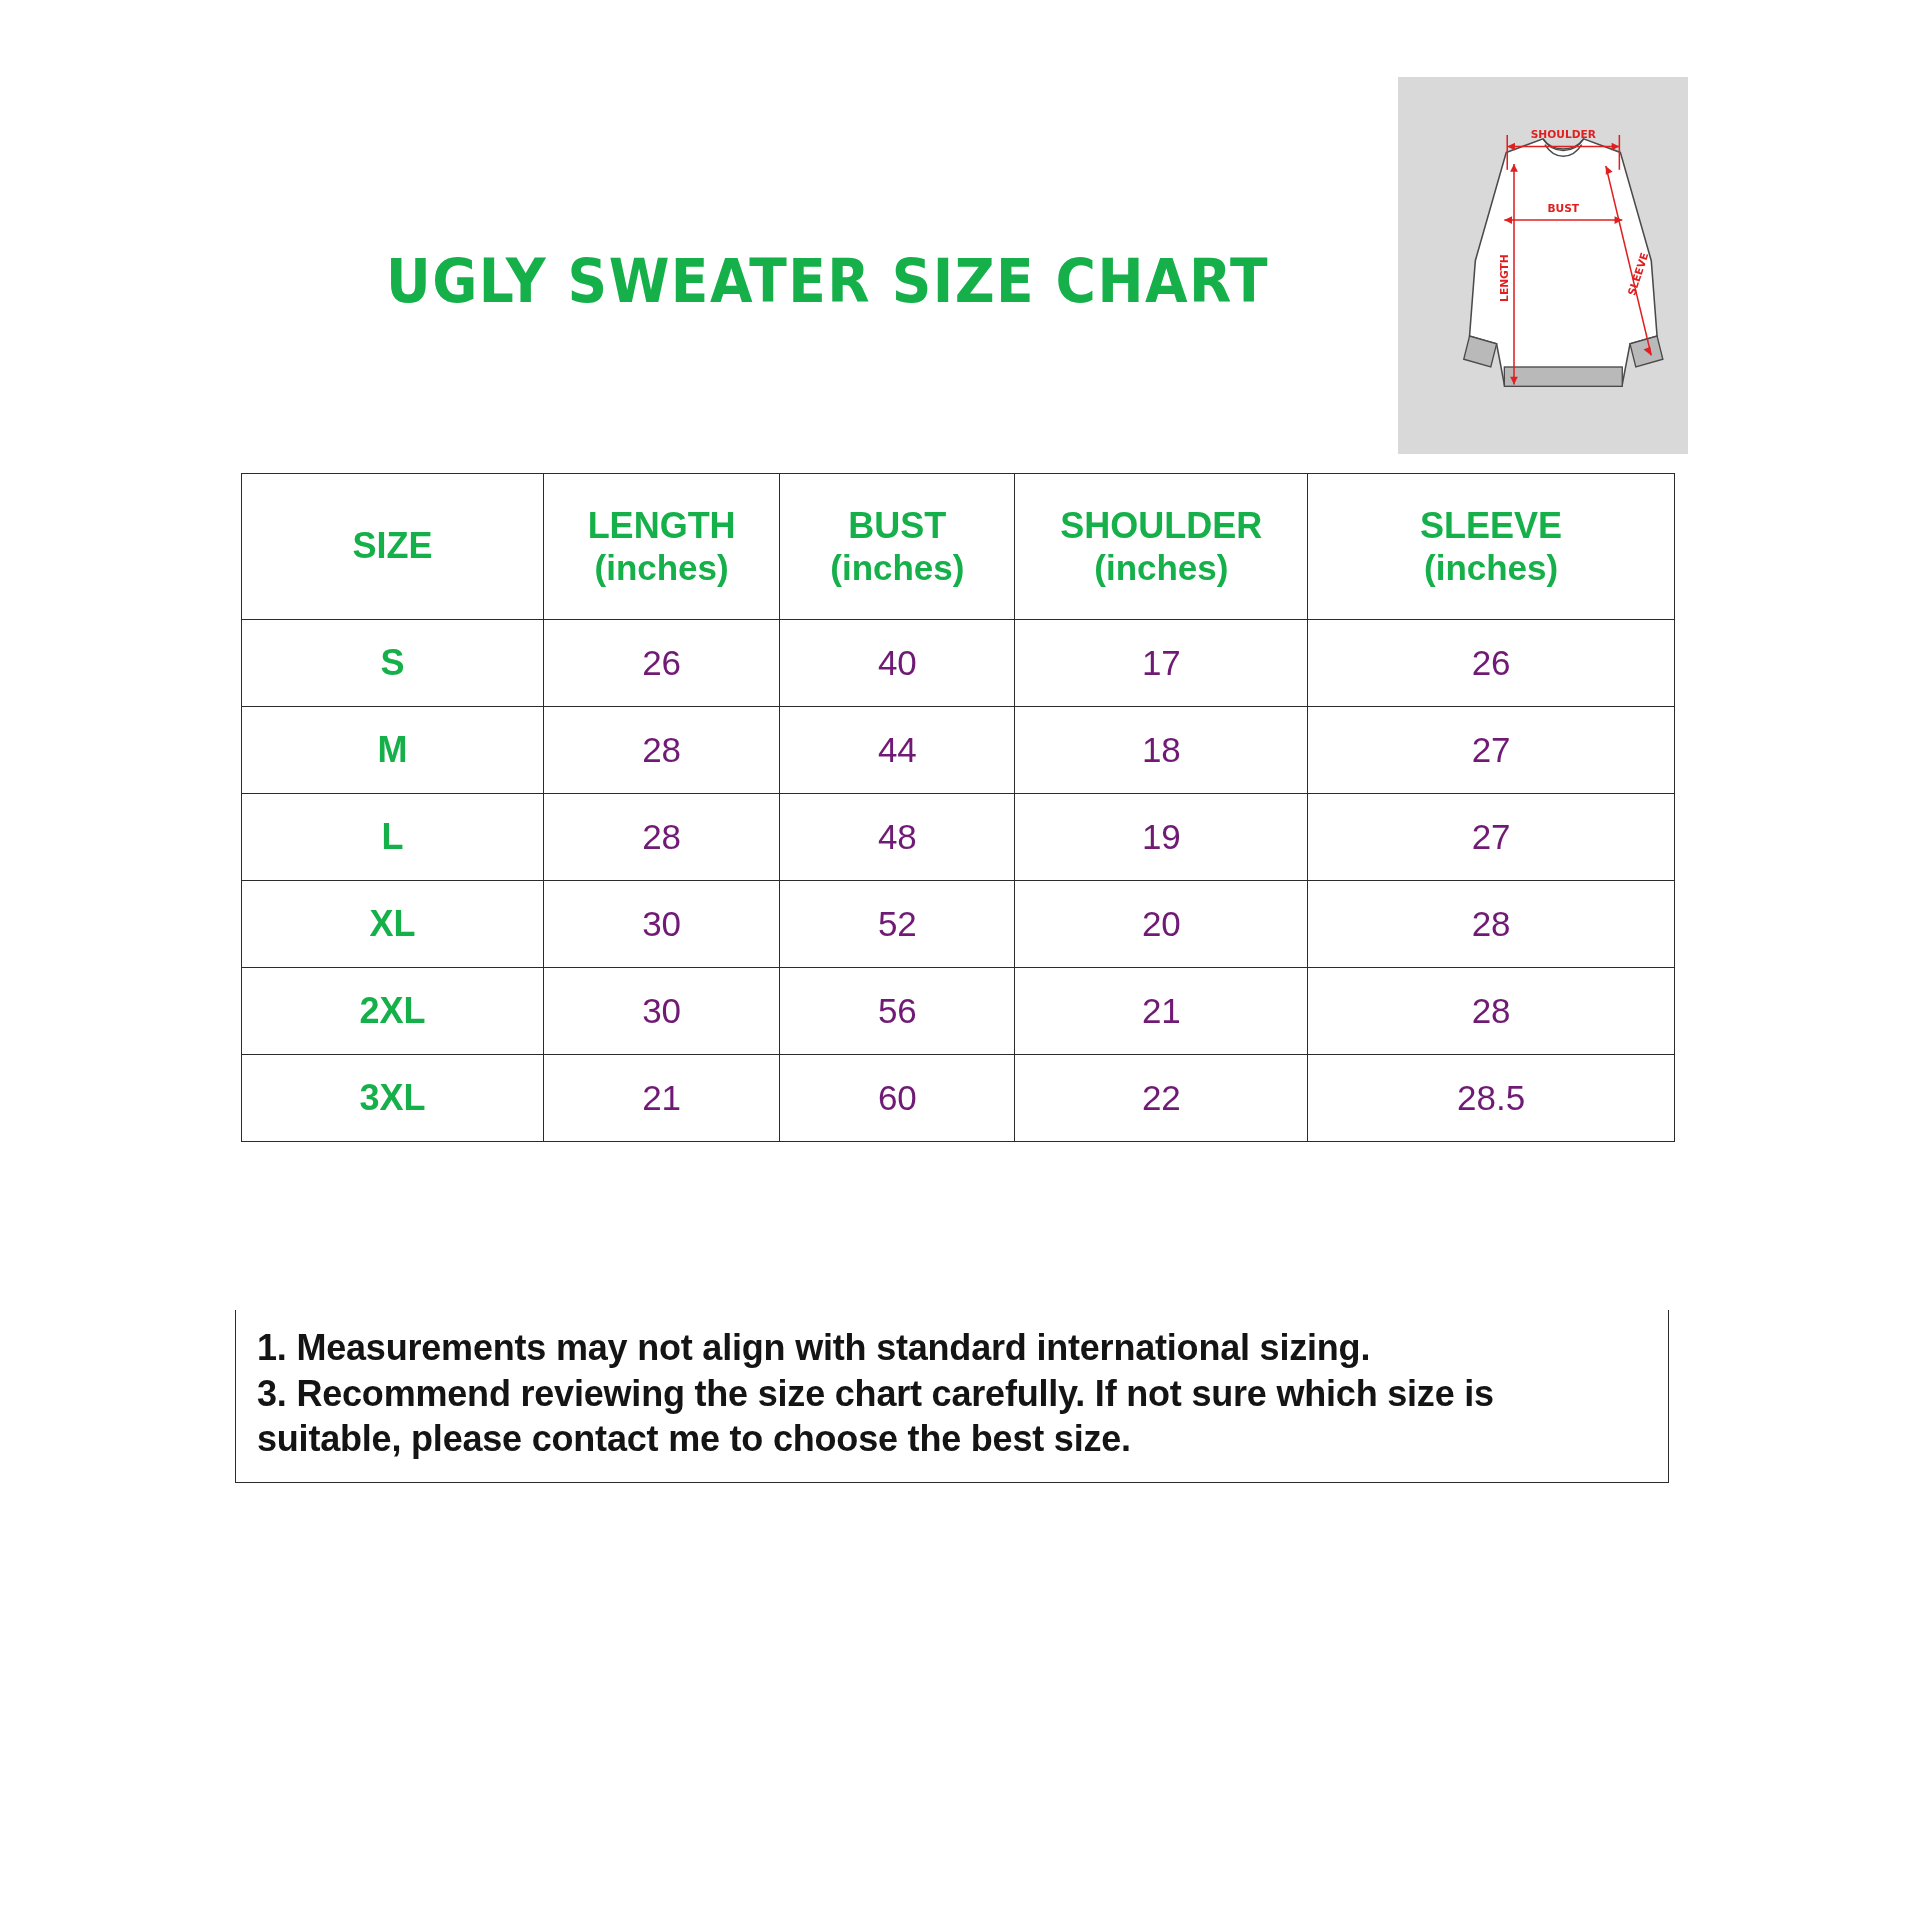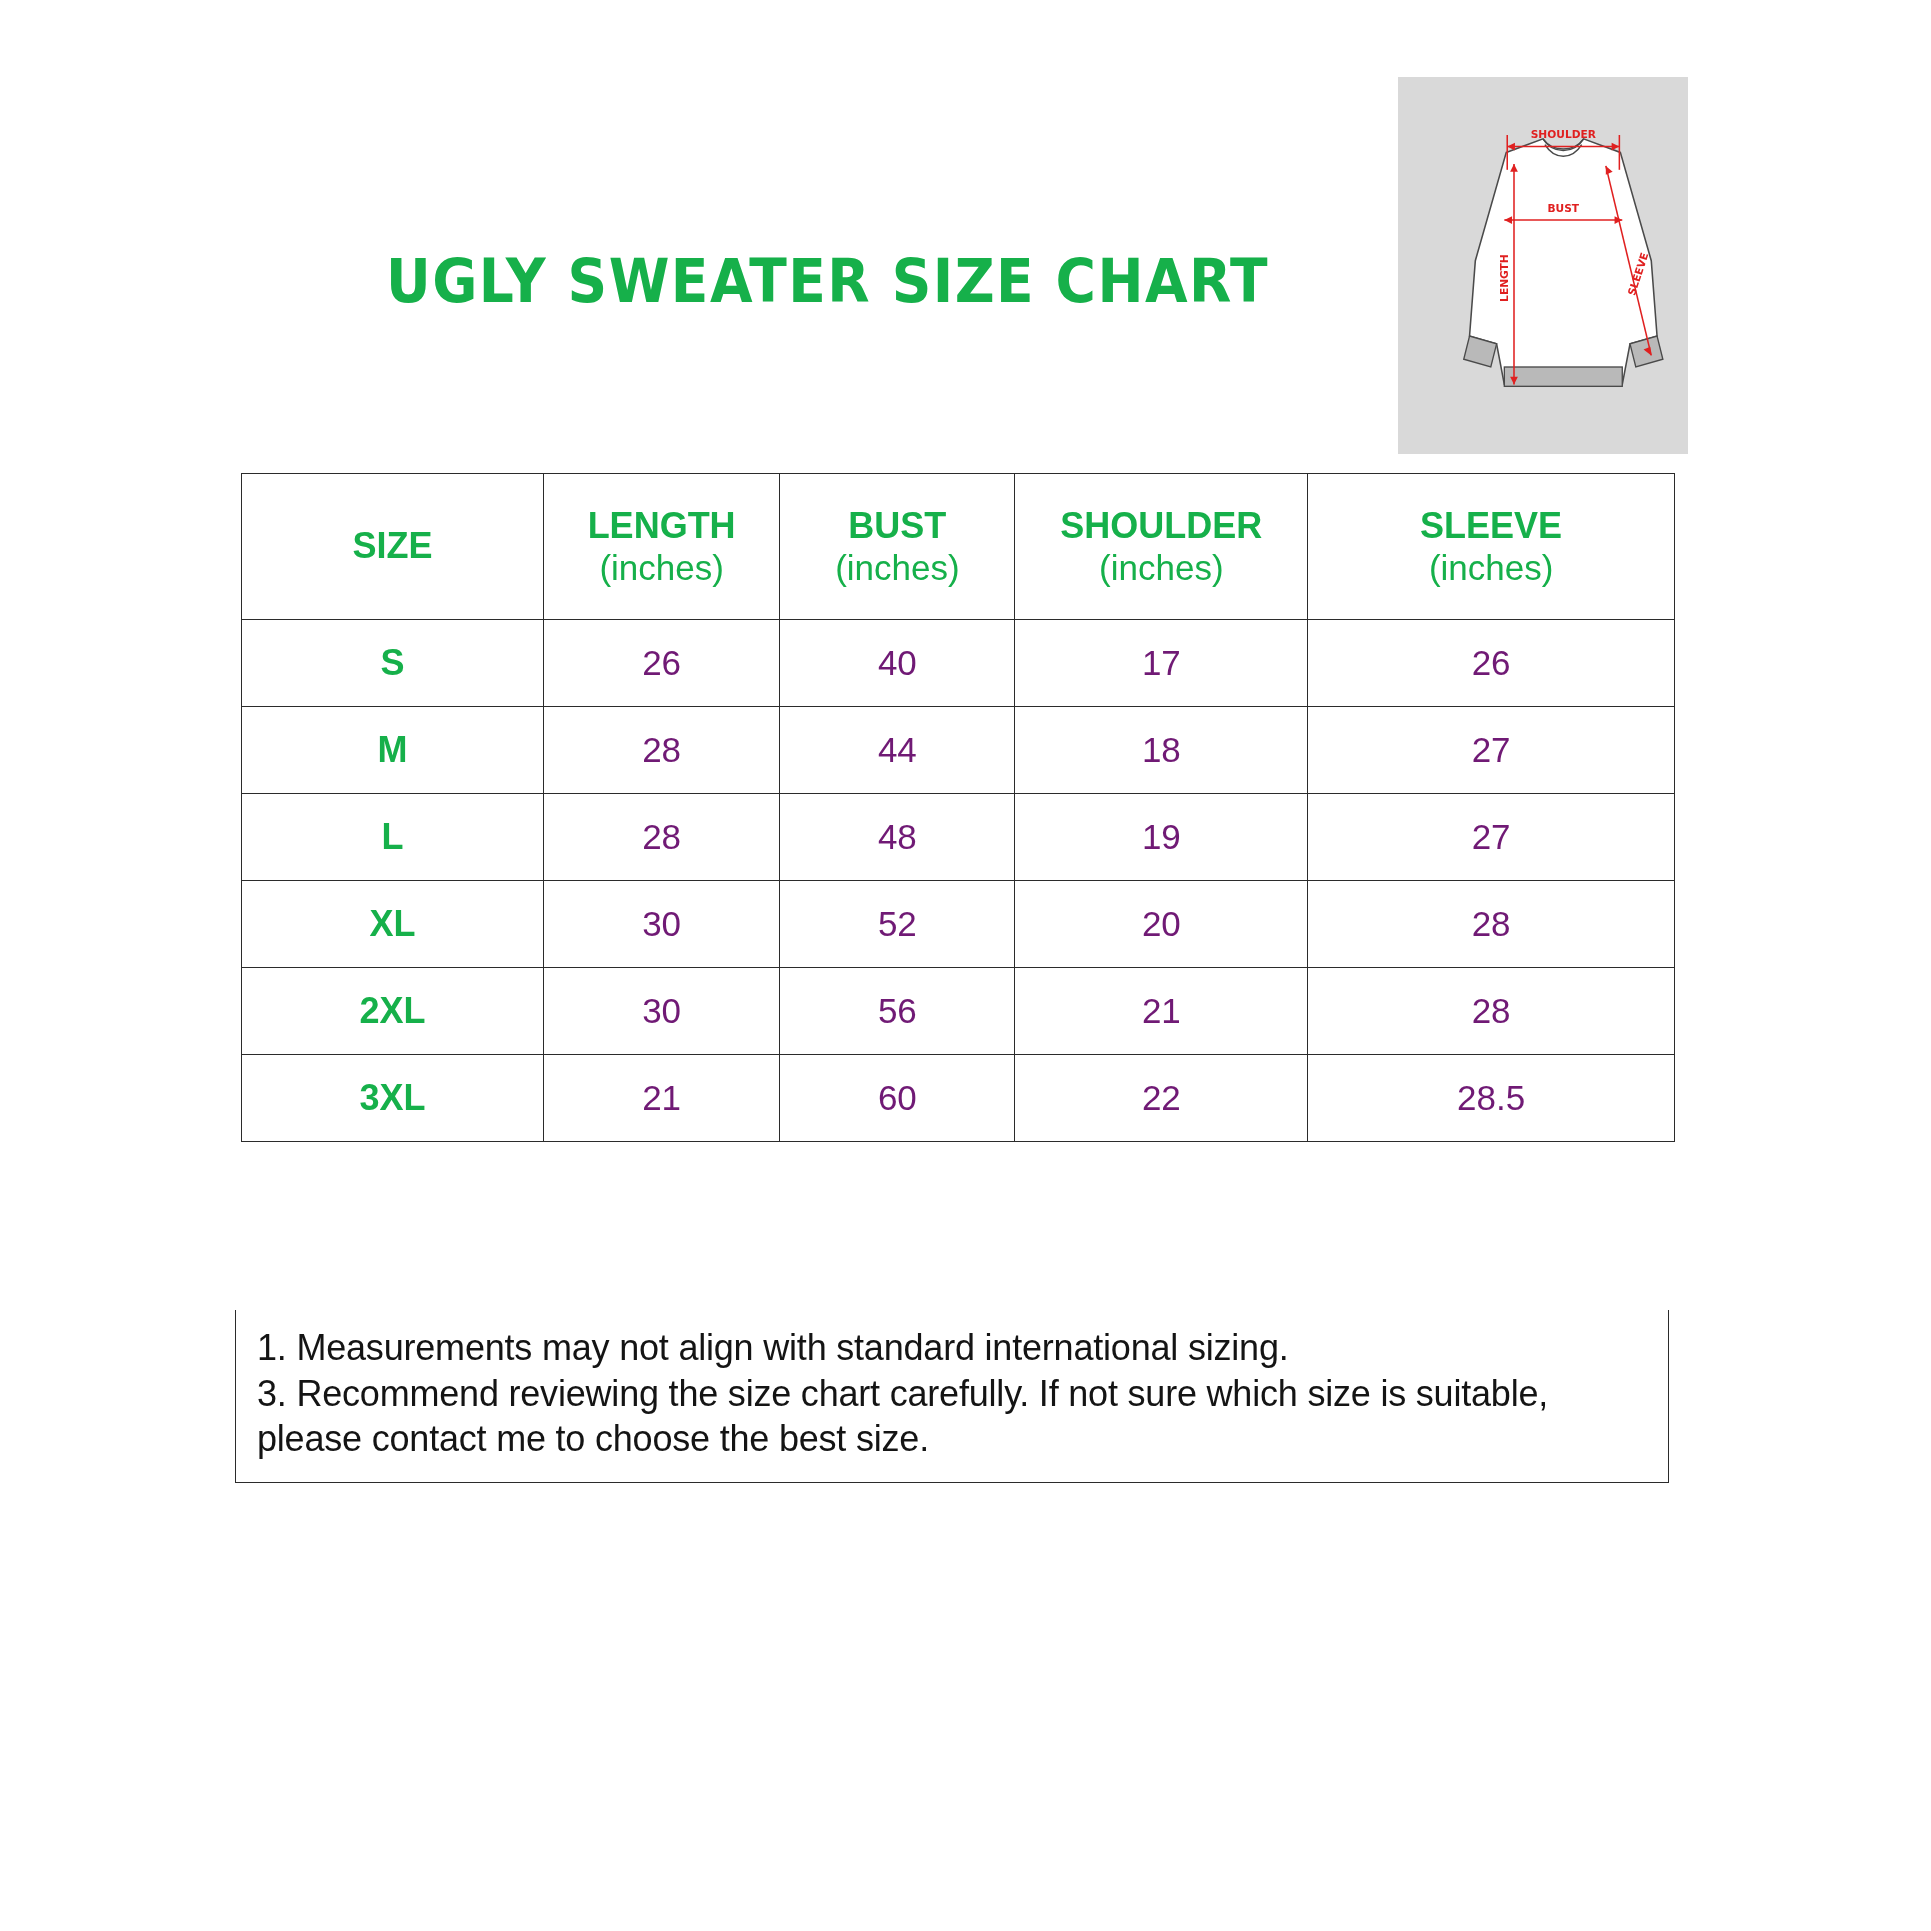--- a/index.html
+++ b/index.html
@@ -75,21 +75,21 @@
   table.size-table thead th {
     height: 143px;
     color: #16b04a;
     font-weight: bold;
     font-size: 36px;
     line-height: 1.18;
   }
   table.size-table thead th .unit {
     display: block;
     font-size: 35px;
-    font-weight: normal;
+    font-weight: bold;
   }
   table.size-table tbody td {
     height: 84px;
     font-size: 35px;
     color: #701a75;
     font-weight: normal;
   }
   table.size-table tbody td.size-cell {
     color: #16b04a;
     font-weight: bold;
@@ -110,21 +110,21 @@
     top: 1310px;
     width: 1434px;
     border: 1.9px solid #2b2b2b;
     border-top: none;
     box-sizing: border-box;
     padding: 15.4px 21px 21px 21px;
   }
   .notes p {
     margin: 0;
     font-family: "Liberation Sans", sans-serif;
-    font-weight: normal;
+    font-weight: bold;
     font-size: 36px;
     line-height: 1.26;
     color: #141414;
     letter-spacing: -0.2px;
   }
 </style>
 </head>
 <body>
 
 <div class="page">

